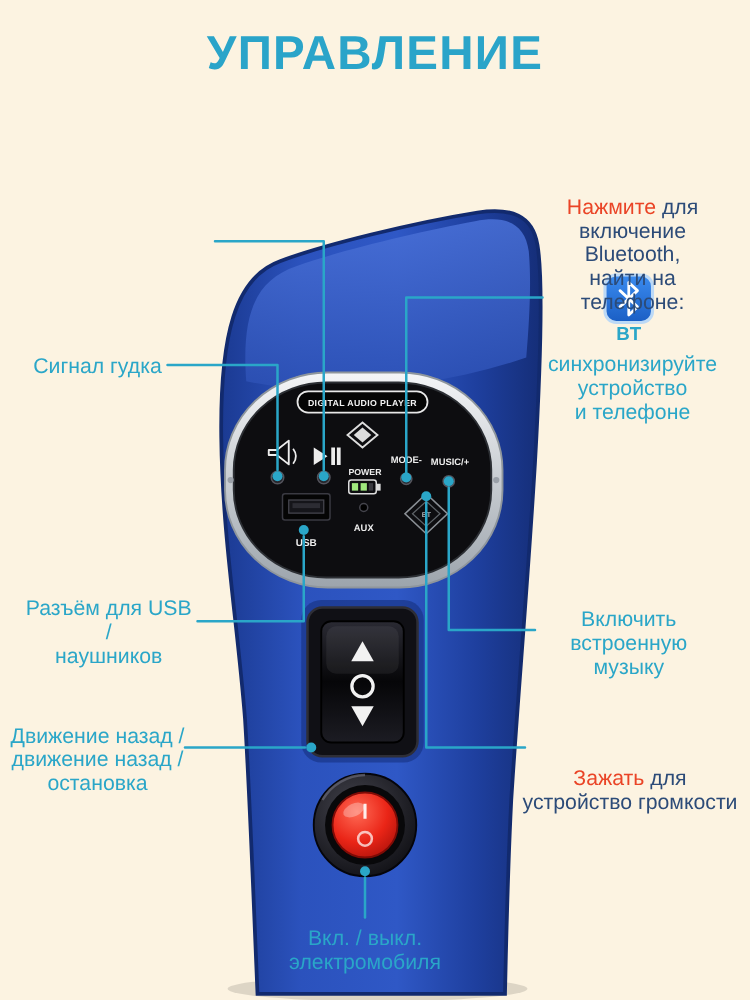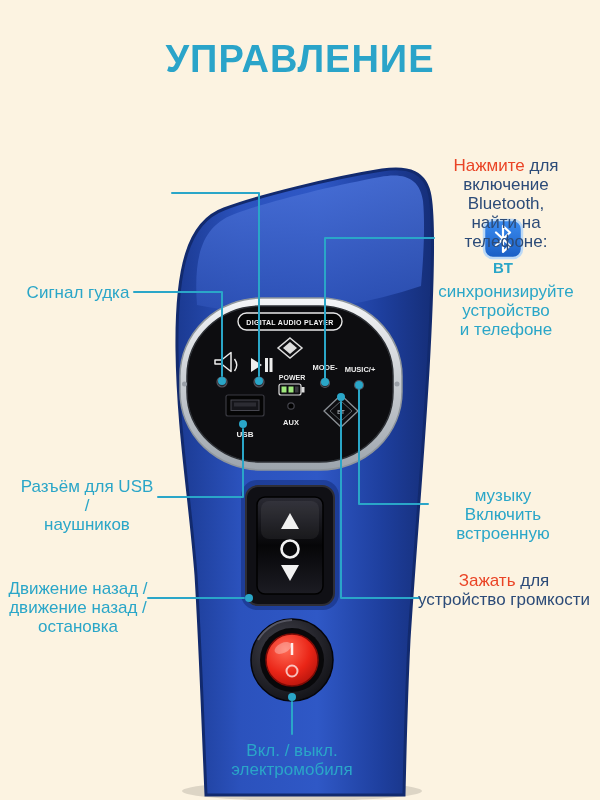--- a/index.html
+++ b/index.html
@@ -4,21 +4,21 @@
 <style>
   html,body{margin:0;padding:0;}
   body{
     width:600px;height:800px;overflow:hidden;
     background:#fcf3e1;
     font-family:"Liberation Sans", sans-serif;
   }
   .stage{position:relative;width:600px;height:800px;}
   .scene{position:absolute;left:0;top:0;}
   .title{
-    position:absolute;top:22px;left:0;right:0;margin:16px;
+    position:absolute;top:22px;left:0;right:0;margin:0;
     text-align:center;font-size:38px;font-weight:800;
     letter-spacing:1px;color:#2aa4c9;
   }
   .label{
     position:absolute;font-size:17px;line-height:19px;
     text-align:center;color:#2aa6c8;font-weight:500;
   }
   .label.navy{color:#2c4b78;}
   .label .red{color:#ea4426;}
   .bt-caption{
@@ -210,22 +210,22 @@
 
   <div class="bt-caption">BT</div>
 
   <div class="label" style="left:432px;top:282px;width:148px">
     <div>синхронизируйте</div>
     <div>устройство</div>
     <div>и телефоне</div>
   </div>
 
   <div class="label" style="left:424px;top:486px;width:158px">
+    <div>Включить встроенную</div>
     <div>музыку</div>
-    <div>Включить встроенную</div>
-  </div>
-
-  <div class="label navy" style="left:414px;top:571px;width:180px">
+  </div>
+
+  <div class="label navy" style="left:414px;top:613px;width:180px">
     <div><span class="red">Зажать</span><span> для</span></div>
     <div>устройство громкости</div>
   </div>
 
 </div>
 
 </body></html>

